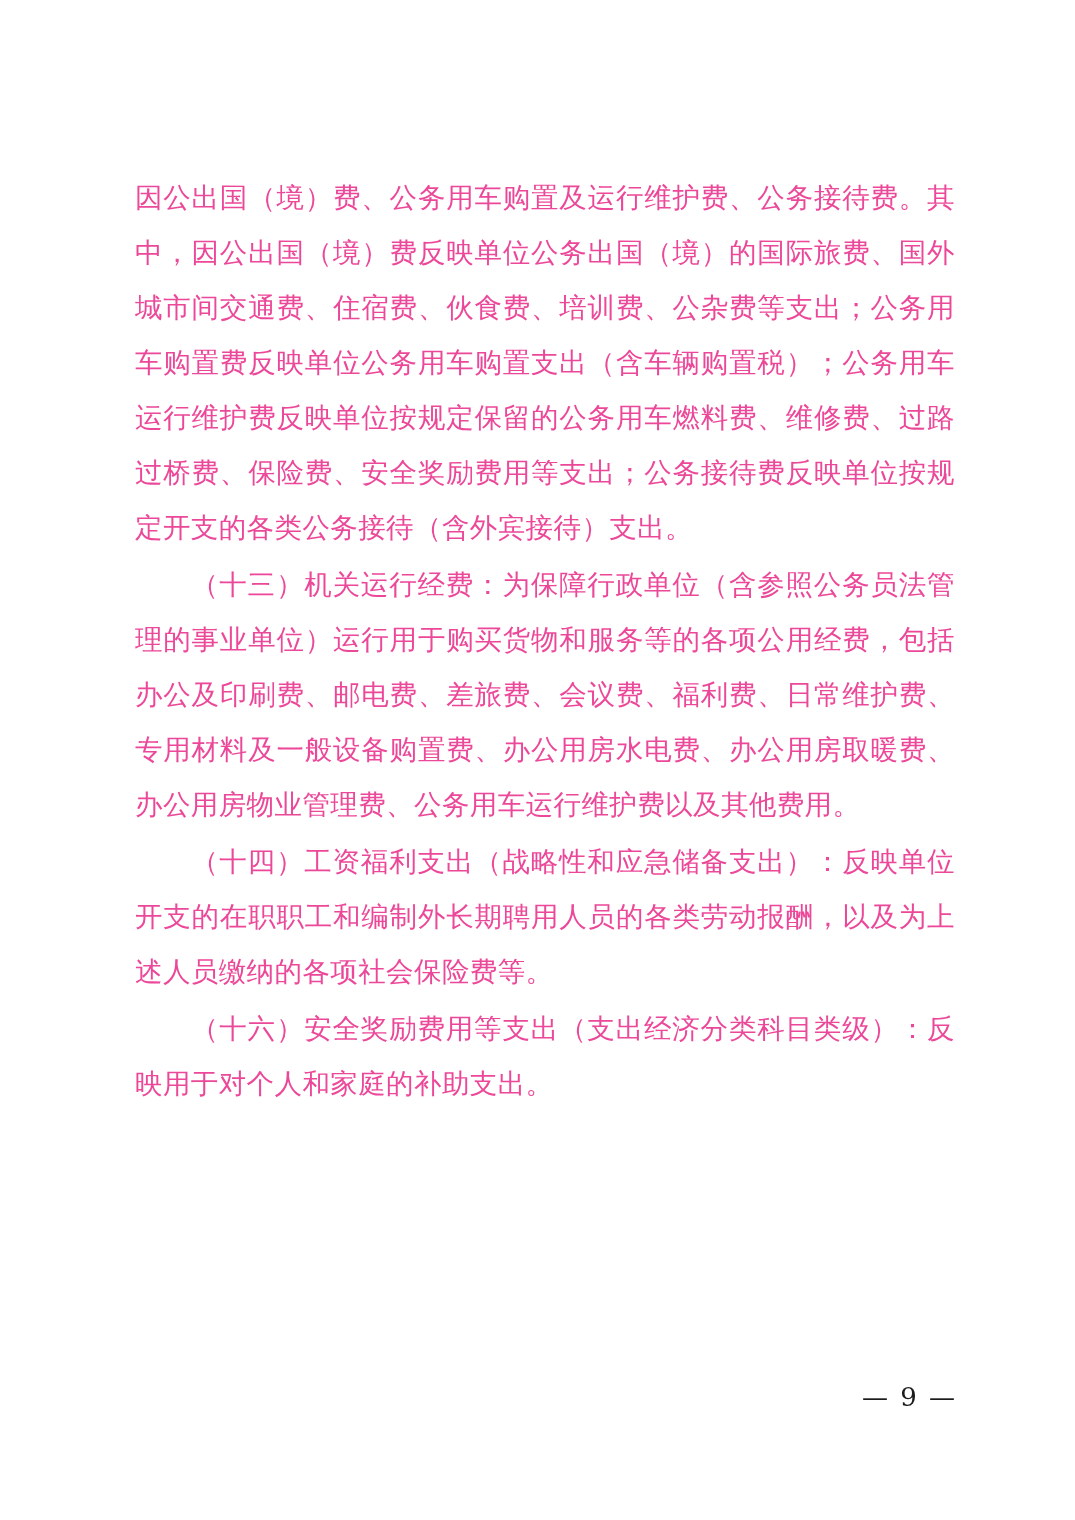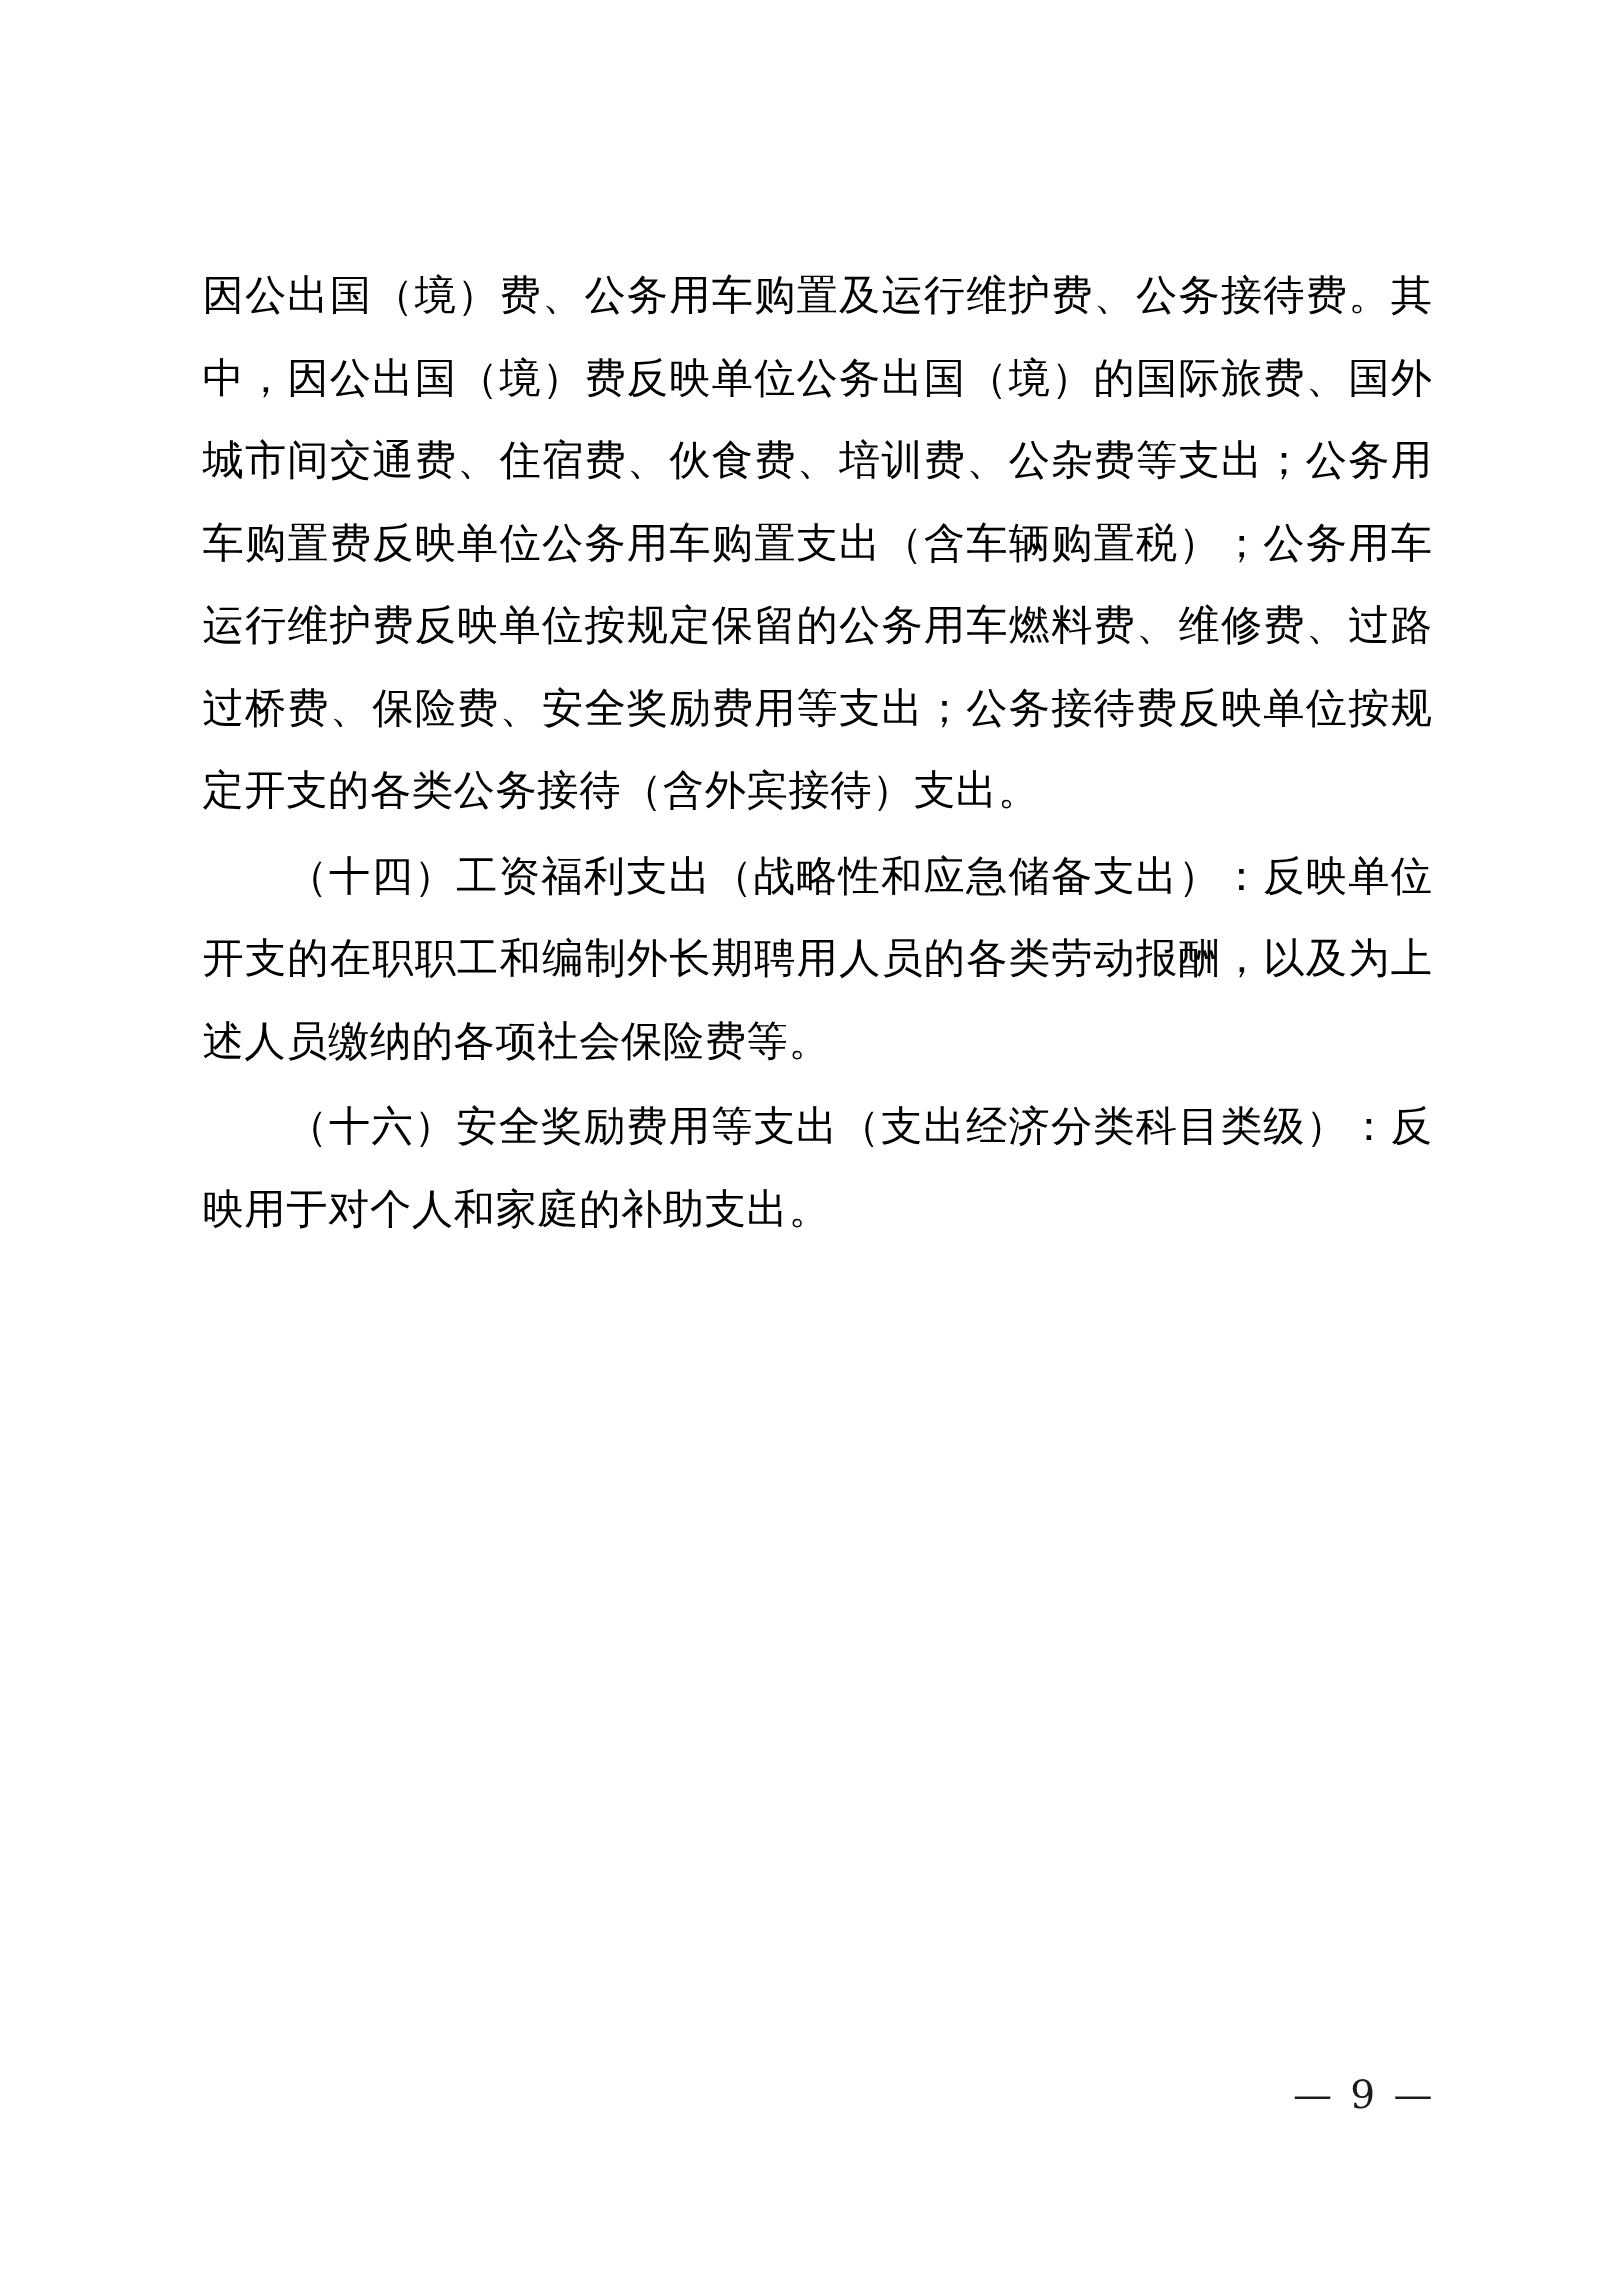--- a/index.html
+++ b/index.html
@@ -23,21 +23,21 @@
     height: 1520px;
     box-sizing: border-box;
     padding: 170px 120px 60px 135px;
   }
   .body-text {
     font-size: 27.5px;
     line-height: 55px;
     text-align: justify;
     text-justify: inter-ideograph;
     letter-spacing: 0.4px;
-    color: #000000;
+    color: #ec4899;
   }
   .para {
     margin: 0 0 2px 0;
   }
   .para.indent {
     text-indent: 56px;
   }
   .page-number {
     position: absolute;
     left: 0;
@@ -49,17 +49,18 @@
     font-family: "DejaVu Serif", "Liberation Serif", serif;
     letter-spacing: 2px;
   }
 </style>
 </head>
 <body>
 
 <div class="page">
   <div class="body-text">
     <p class="para">因公出国（境）费、公务用车购置及运行维护费、公务接待费。其中，因公出国（境）费反映单位公务出国（境）的国际旅费、国外城市间交通费、住宿费、伙食费、培训费、公杂费等支出；公务用车购置费反映单位公务用车购置支出（含车辆购置税）；公务用车运行维护费反映单位按规定保留的公务用车燃料费、维修费、过路过桥费、保险费、安全奖励费用等支出；公务接待费反映单位按规定开支的各类公务接待（含外宾接待）支出。</p>
+    <p class="para indent">（十三）机关运行经费：为保障行政单位（含参照公务员法管理的事业单位）运行用于购买货物和服务等的各项公用经费，包括办公及印刷费、邮电费、差旅费、会议费、福利费、日常维护费、专用材料及一般设备购置费、办公用房水电费、办公用房取暖费、办公用房物业管理费、公务用车运行维护费以及其他费用。</p>
     <p class="para indent">（十四）工资福利支出（战略性和应急储备支出）：反映单位开支的在职职工和编制外长期聘用人员的各类劳动报酬，以及为上述人员缴纳的各项社会保险费等。</p>
     <p class="para indent">（十六）安全奖励费用等支出（支出经济分类科目类级）：反映用于对个人和家庭的补助支出。</p>
   </div>
   <div class="page-number">— 9 —</div>
 </div>
 
 </body></html>

